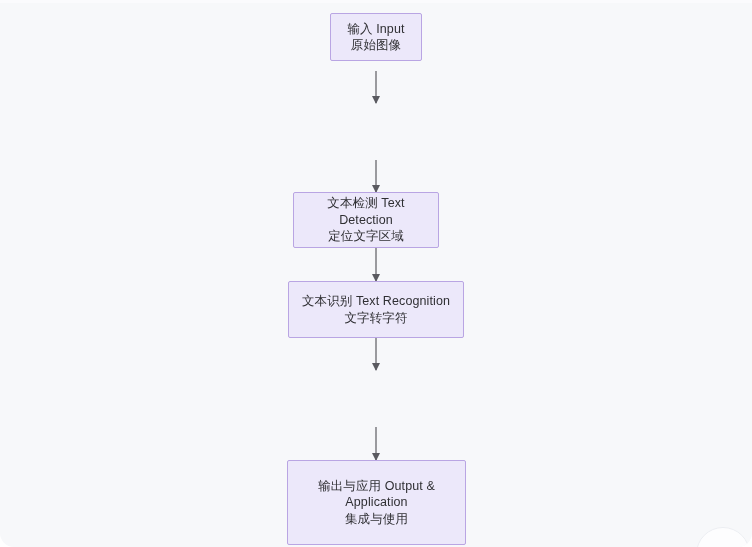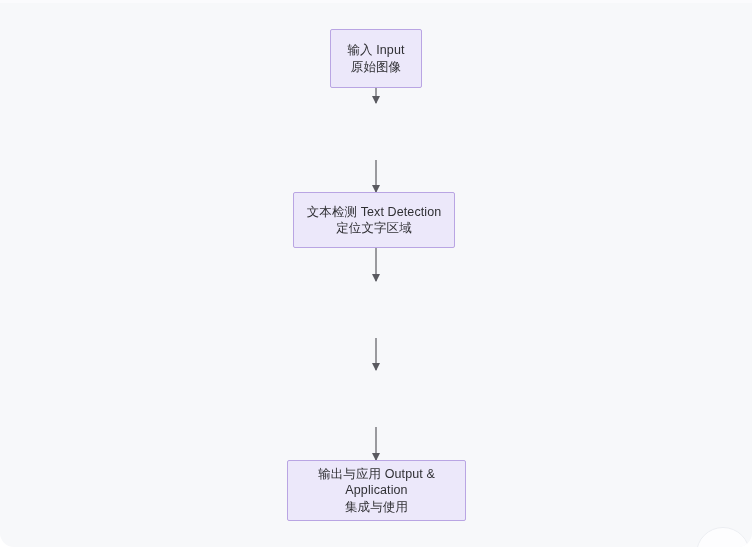--- a/index.html
+++ b/index.html
@@ -102,29 +102,31 @@
   <div class="top-strip"></div>
 
   <div class="flow">
 
     <div class="edge" style="left:375px; top:71px; height:32px;"></div>
     <div class="edge" style="left:375px; top:160px; height:32px;"></div>
     <div class="edge" style="left:375px; top:248px; height:33px;"></div>
     <div class="edge" style="left:375px; top:338px; height:32px;"></div>
     <div class="edge" style="left:375px; top:427px; height:33px;"></div>
 
-    <div class="node" style="left:330px; top:13px; width:92px; height:59px;margin-top:16px;">输入 Input
+    <div class="node" style="left:330px; top:13px; width:92px; height:48px;">输入 Input
 原始图像</div>
 
 
-    <div class="node" style="left:293px; top:192px; width:162px; height:56px;">文本检测 Text Detection
+    <div class="node" style="left:293px; top:192px; width:146px; height:56px;">文本检测 Text Detection
 定位文字区域</div>
 
+    <div class="node" style="left:288px; top:281px; width:176px; height:57px;">文本识别 Text Recognition
+文字转字符</div>
 
 
-    <div class="node" style="left:287px; top:460px; width:179px; height:61px;">输出与应用 Output &amp; Application
+    <div class="node" style="left:287px; top:460px; width:179px; height:85px;">输出与应用 Output &amp; Application
 集成与使用</div>
 
   </div>
 
   <div class="fab"></div>
 
 </div>
 
 </body></html>

